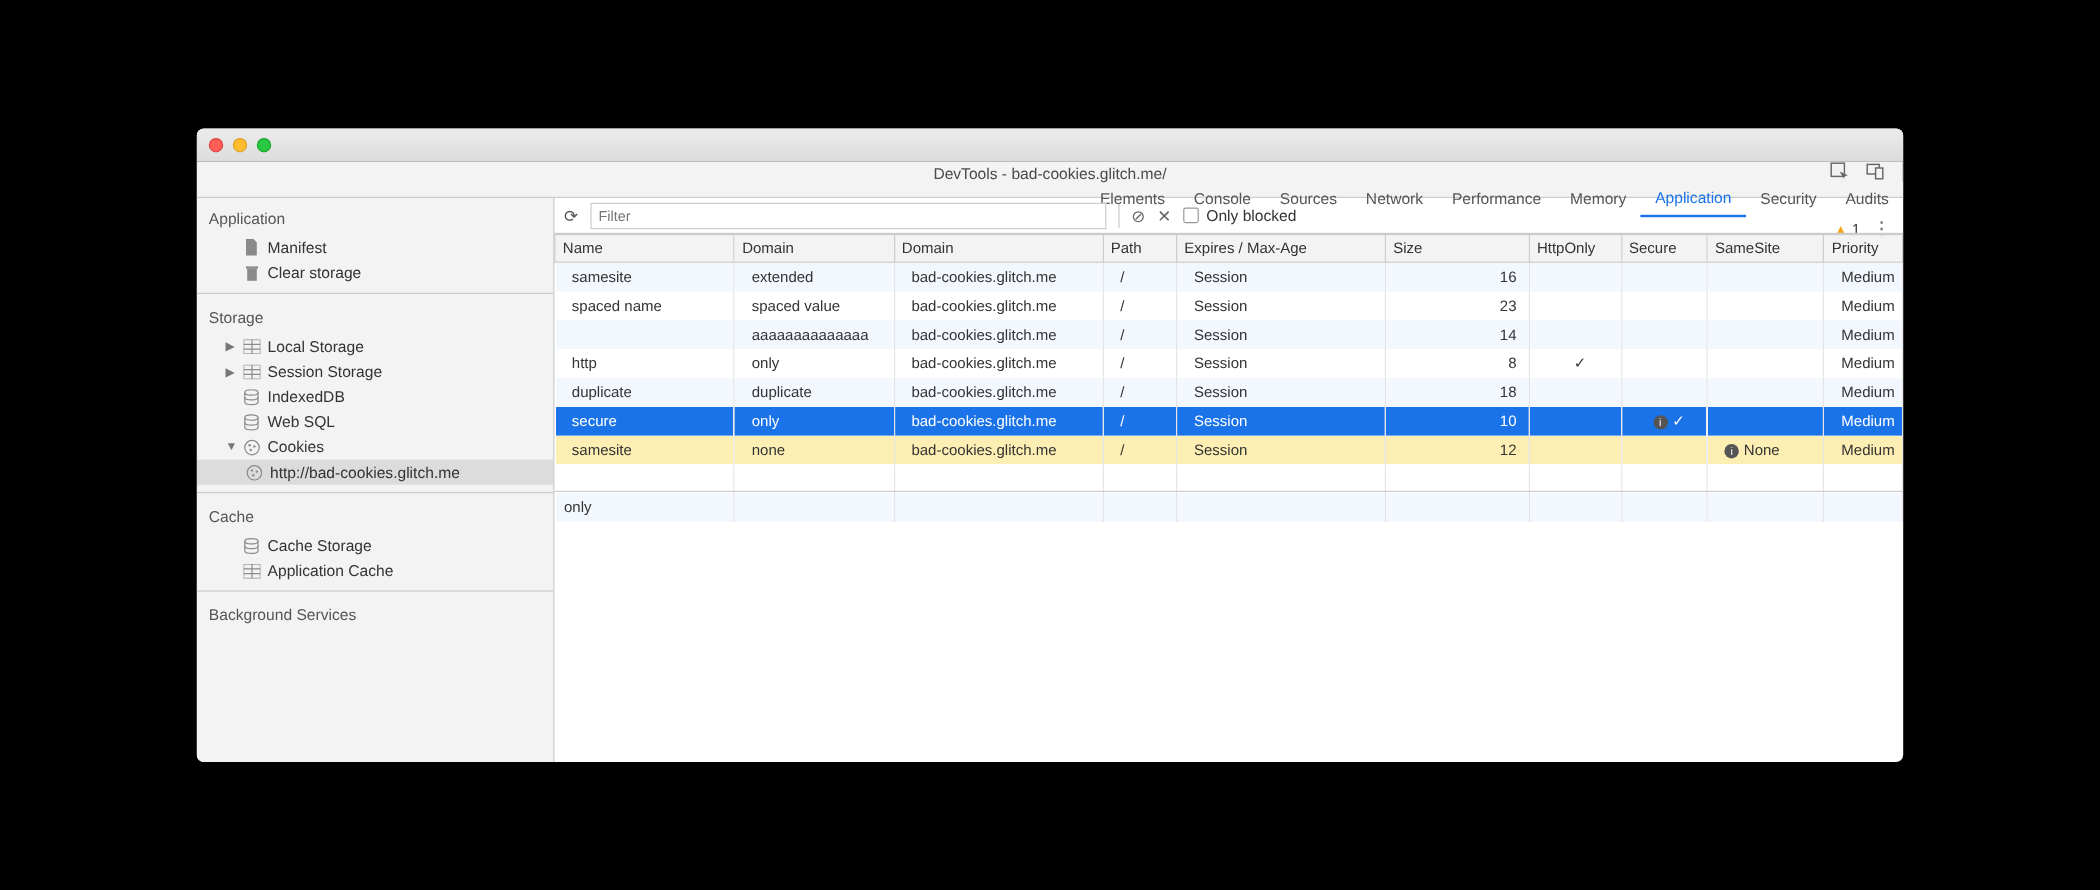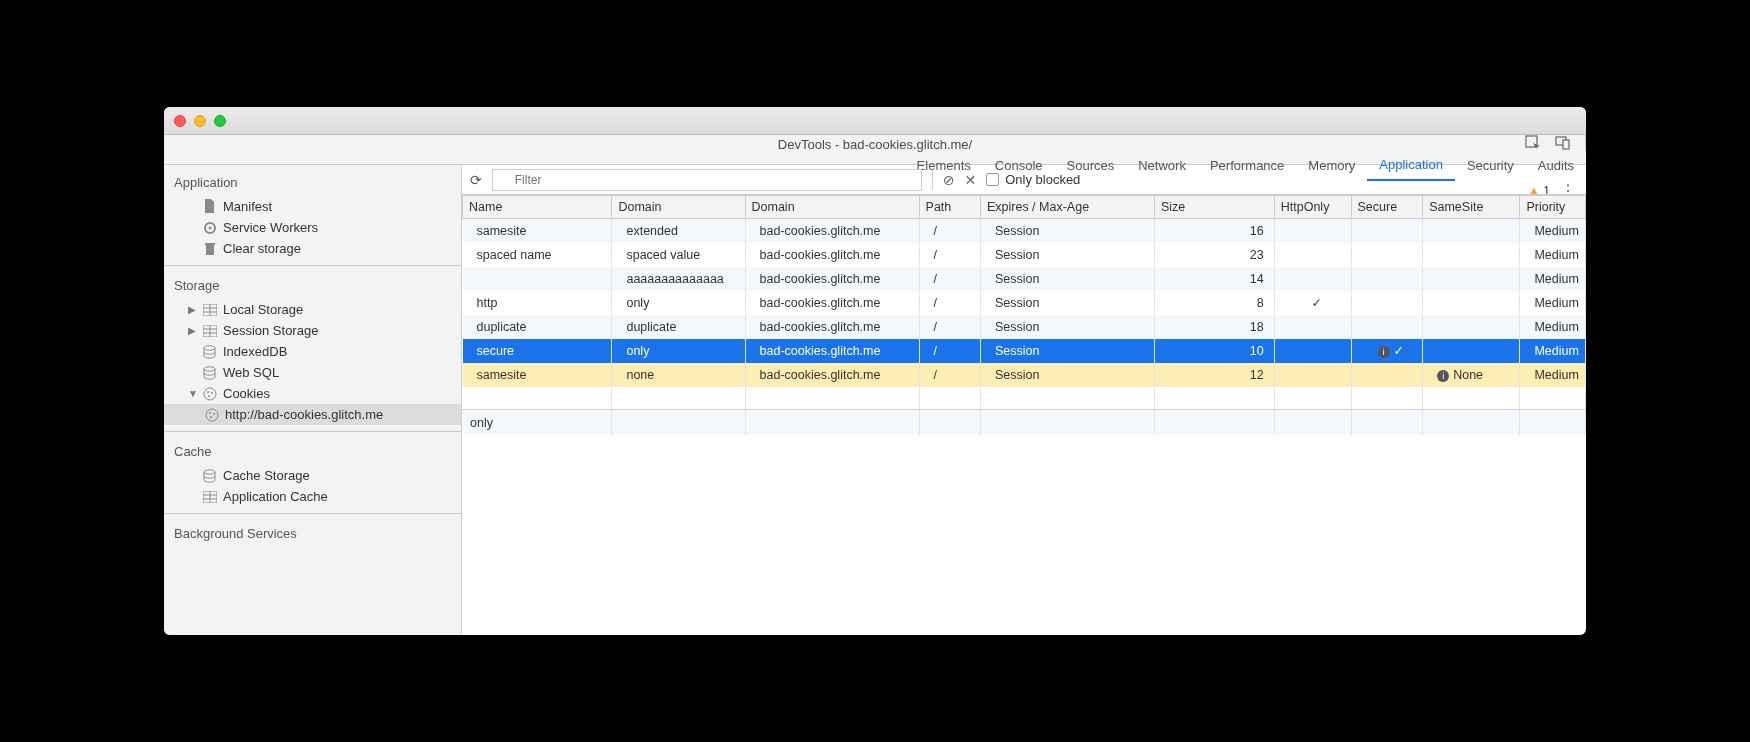--- a/index.html
+++ b/index.html
@@ -26,21 +26,21 @@
 .section-title { padding: 6px 10px; color: #555; font-size: 13px; }
 .item { display: flex; align-items: center; gap: 6px; padding: 3px 10px 3px 24px; cursor: default; }
 .item .tree { width: 8px; color: #777; font-size: 10px; display: inline-block; }
 .item .icon { width: 15px; height: 15px; display: inline-flex; align-items: center; justify-content: center; color: #6a6a6a; }
 .item.child { padding-left: 40px; }
 .item.selected { background: #dcdcdc; }
 .divider { height: 1px; background: #ccc; margin: 6px 0; }
 .main { flex: 1; display: flex; flex-direction: column; min-width: 0; }
 .filterbar { height: 30px; border-bottom: 1px solid #ccc; display: flex; align-items: center; gap: 10px; padding: 0 8px; }
 .reload { color: #555; font-size: 14px; }
-.filter-input { width: 430px; height: 22px; border: 1px solid #ccc; padding: 0 22px; font-size: 12px; color: #999; background: #fff; }
+.filter-input { width: 430px; height: 22px; border: 1px solid #ccc; padding: 0 6px; font-size: 12px; color: #999; background: #fff; }
 .vsep { width: 1px; height: 20px; background: #ccc; }
 .ficon { color: #666; font-size: 14px; }
 .only-blocked { display: flex; align-items: center; gap: 6px; font-size: 13px; color: #333; }
 .check { width: 13px; height: 13px; border: 1px solid #999; border-radius: 2px; background: #fff; }
 .grid { flex: 1; display: flex; flex-direction: column; min-height: 0; }
 table { border-collapse: collapse; width: 100%; table-layout: fixed; font-size: 12.5px; }
 th { background: #f3f3f3; border: 1px solid #ccc; text-align: left; font-weight: 400; padding: 4px 6px; color: #333; overflow: hidden; white-space: nowrap; text-overflow: ellipsis; }
 td { border-right: 1px solid #e5e5e5; padding: 4px 6px 4px 14px; height: 24px; overflow: hidden; white-space: nowrap; text-overflow: ellipsis; }
 tbody tr:nth-child(odd) { background: #f3f8fe; }
 tbody tr:nth-child(even) { background: #fff; }
@@ -104,30 +104,20 @@
     <div class="sidebar">
       <div class="section-title">Application</div>
       <div class="item">
           <span class="tree"></span>
           <span class="icon">
             <svg width="13" height="15" viewBox="0 0 13 15">
               <path d="M2 0h6l3 3v11H2z" fill="#8a8a8a"></path>
             </svg>
           </span>
           <span>Manifest</span>
-        </div>
-      <div class="item">
-          <span class="tree"></span>
-          <span class="icon">
-            <svg width="14" height="14" viewBox="0 0 14 14">
-              <circle cx="7" cy="7" r="5" fill="none" stroke="#8a8a8a" stroke-width="2"></circle>
-              <circle cx="7" cy="7" r="1.5" fill="#8a8a8a"></circle>
-            </svg>
-          </span>
-          <span>Service Workers</span>
         </div>
       <div class="item">
           <span class="tree"></span>
           <span class="icon">
             <svg width="12" height="14" viewBox="0 0 12 14">
               <rect x="2" y="3" width="8" height="10" fill="#8a8a8a"></rect>
               <rect x="1" y="1" width="10" height="2" fill="#8a8a8a"></rect>
             </svg>
           </span>
           <span>Clear storage</span>

